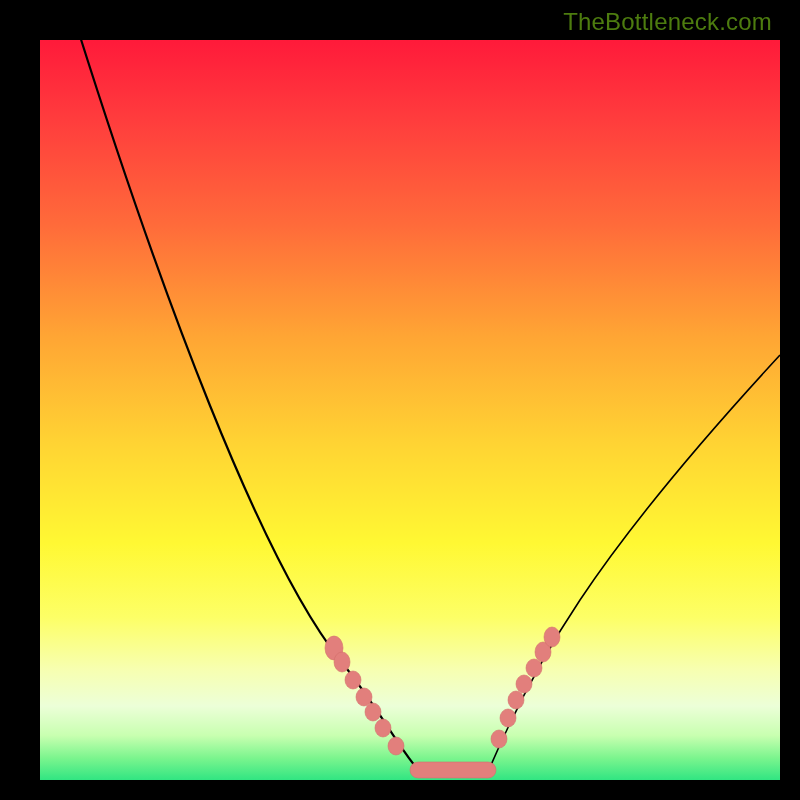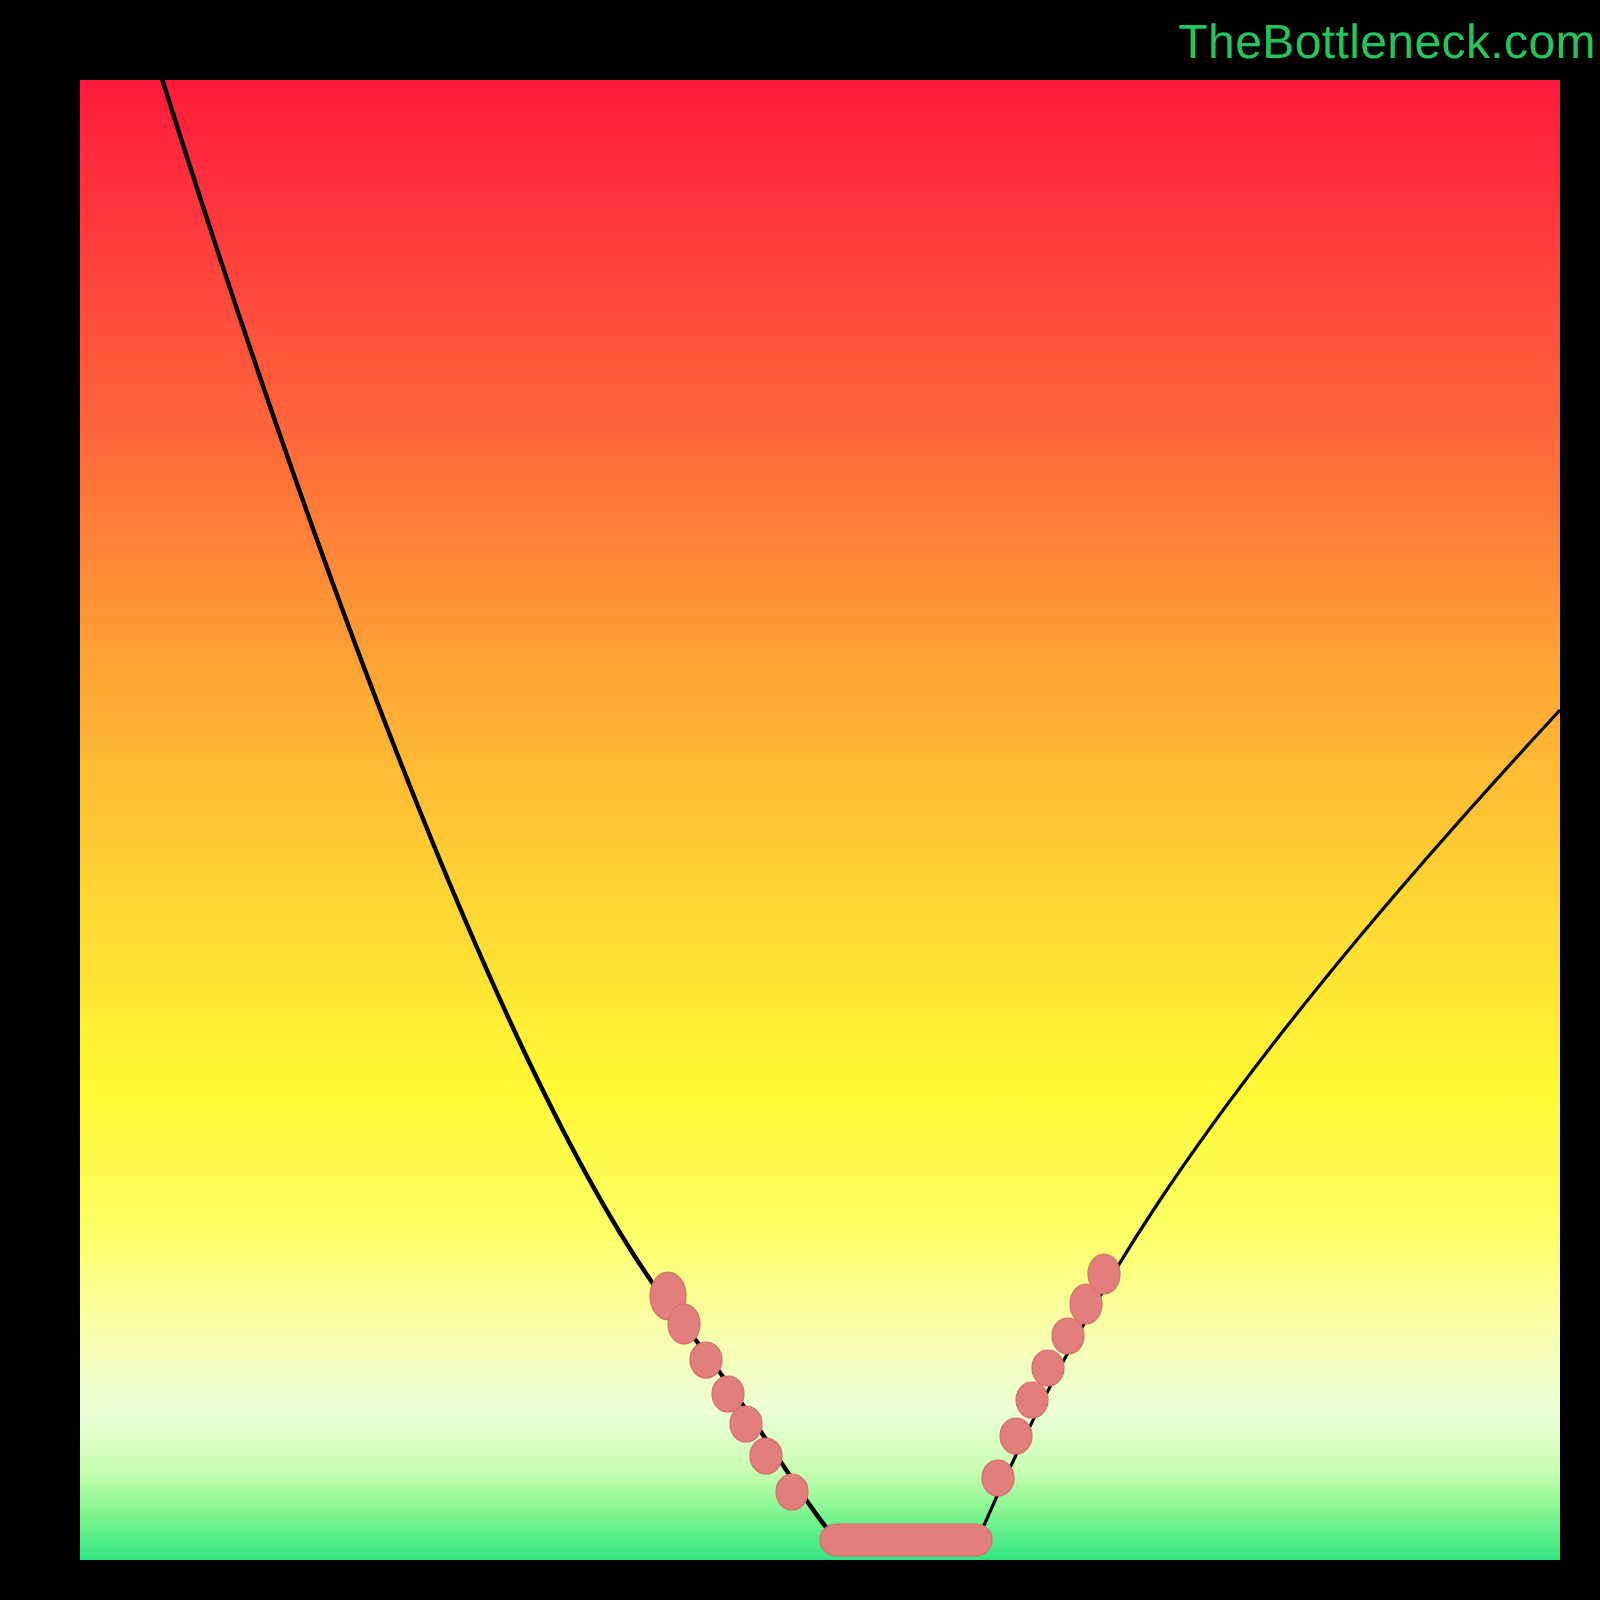--- a/index.html
+++ b/index.html
@@ -37,23 +37,23 @@
       #f7ffb0 85%,
       #ecffd8 90%,
       #c8ffb0 94%,
       #7cf58e 97%,
       #31e582 100%
     );
   }
   .watermark {
     position: absolute;
     top: 8px;
-    right: 2px;
+    right: 28px;
     font: 500 24px Arial, Helvetica, sans-serif;
-    color: #22c55e;
+    color: #4d7c0f;
     letter-spacing: 0.2px;
     user-select: none;
   }
   svg.curve-layer {
     position: absolute;
     left: 0;
     top: 0;
     width: 740px;
     height: 740px;
     overflow: visible;

